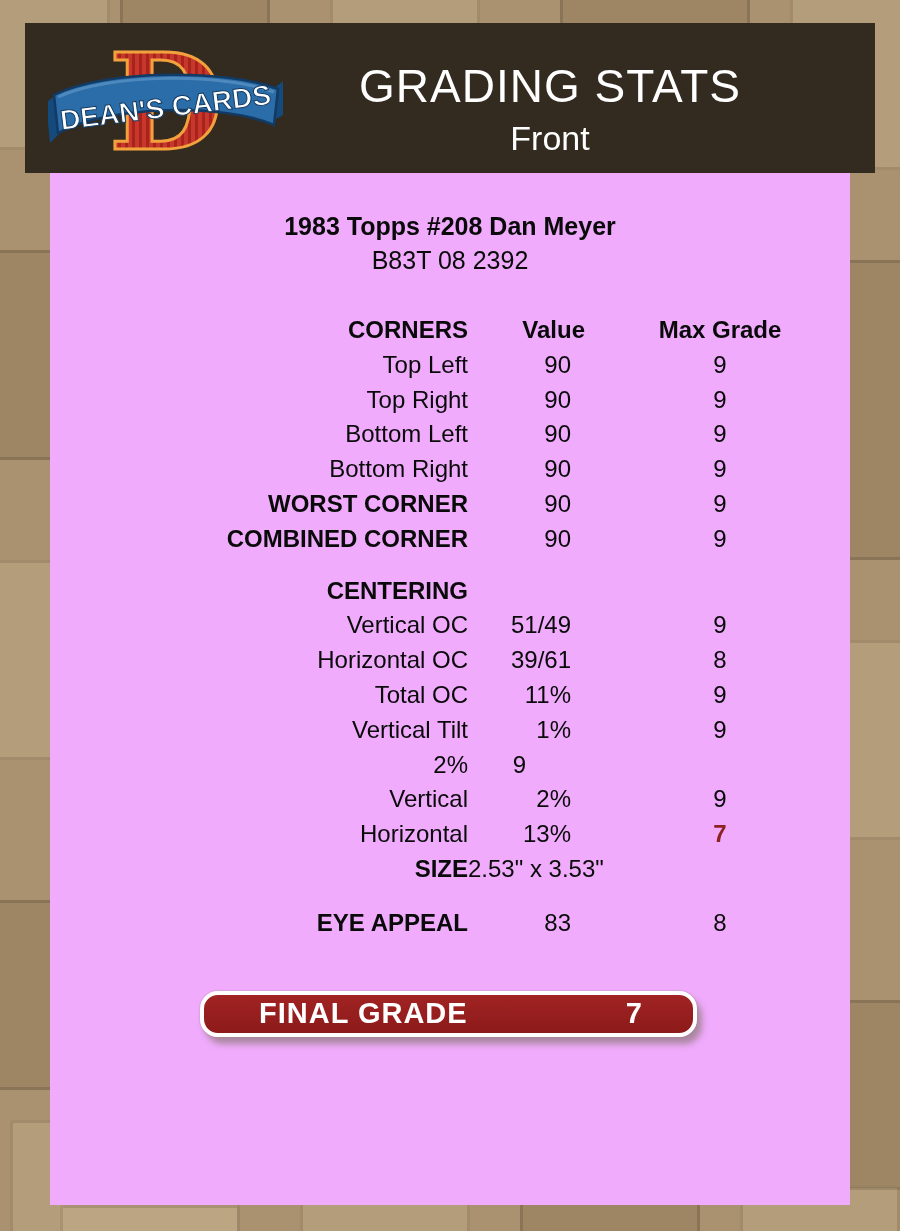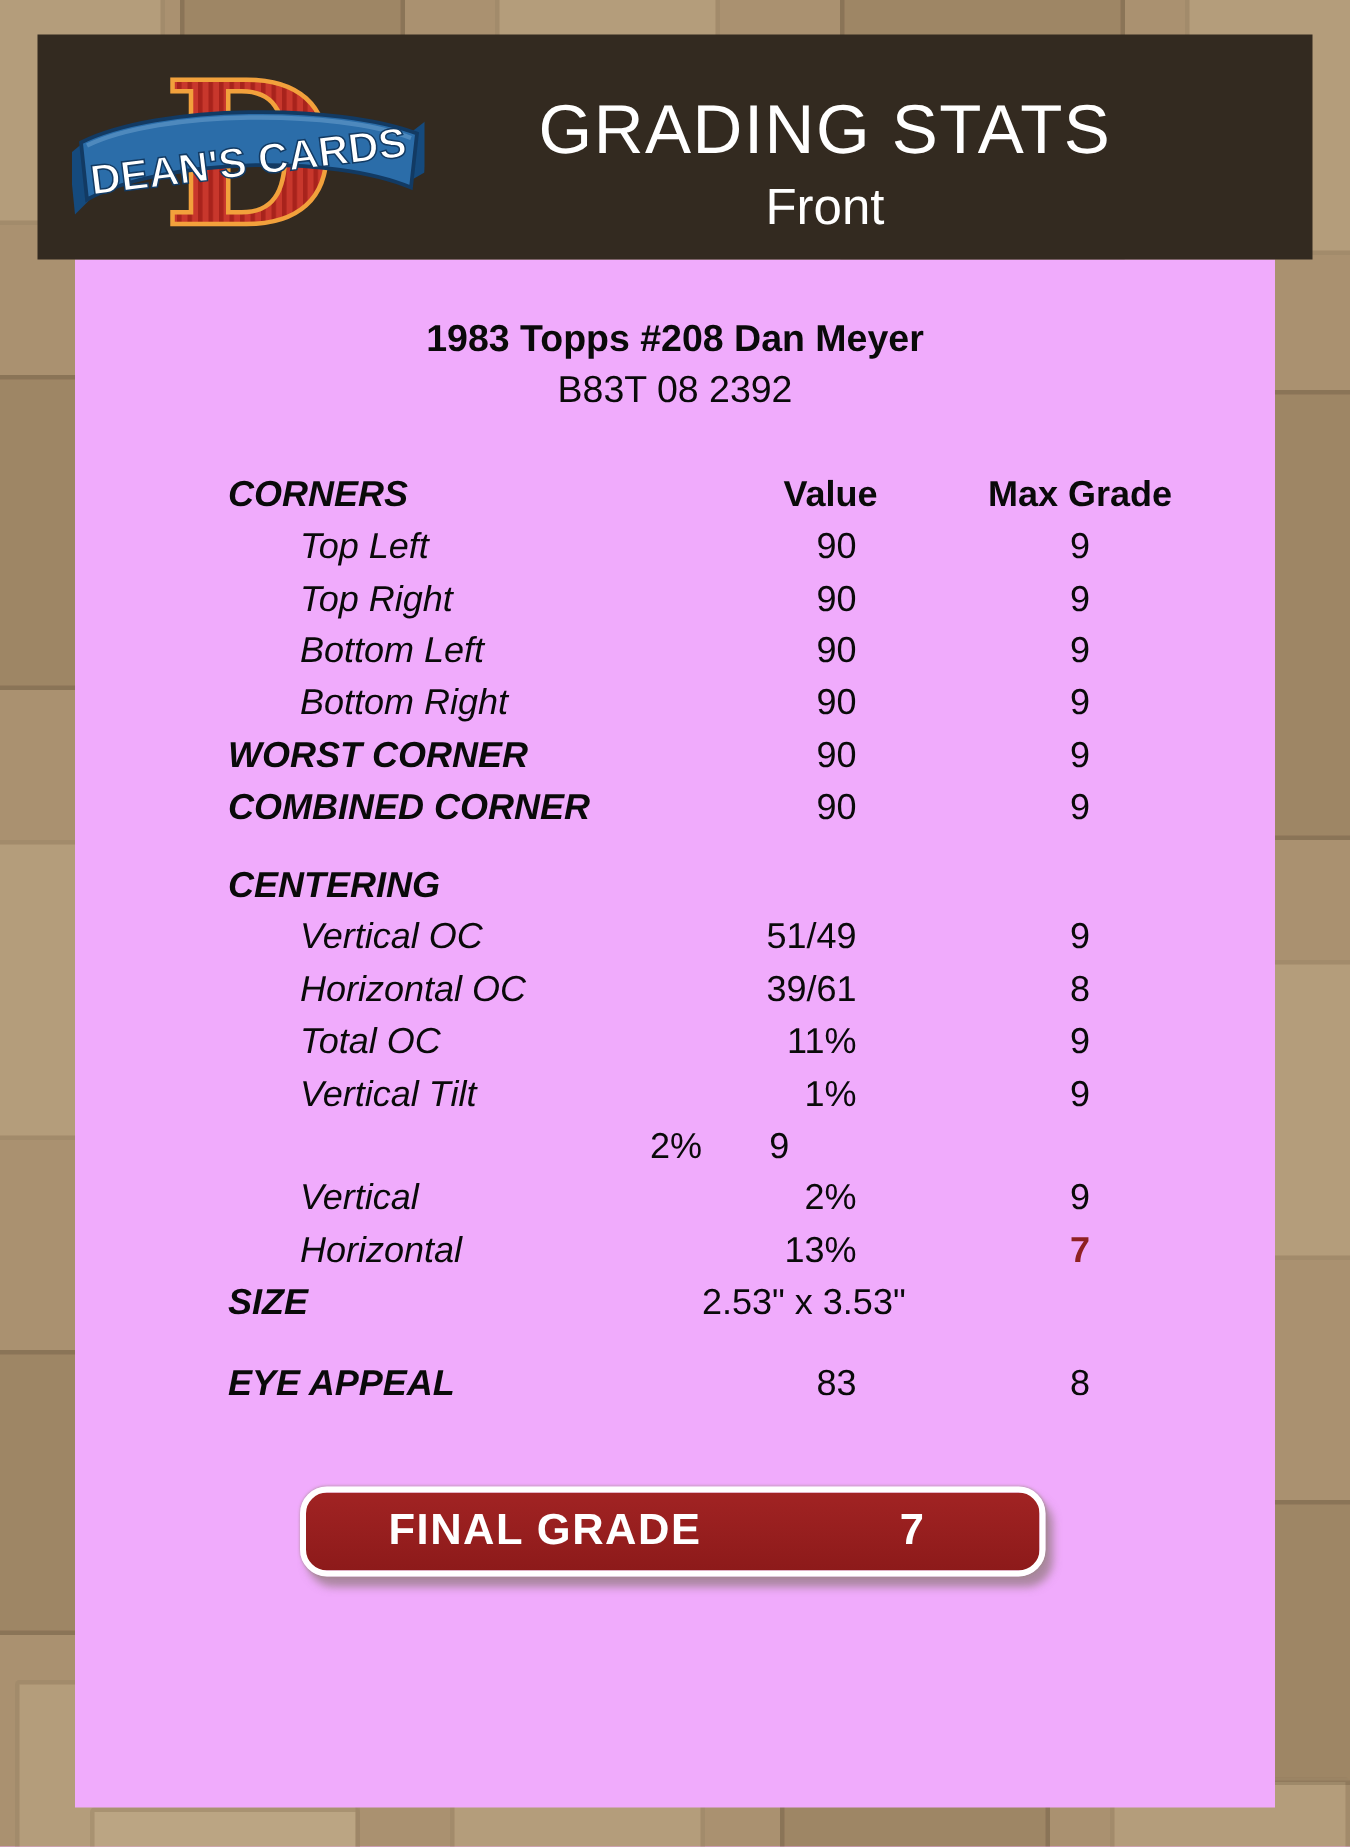--- a/index.html
+++ b/index.html
@@ -58,40 +58,40 @@
     position:absolute; z-index:1;
     left:50px; top:173px; width:800px; height:1032px;
     background:#f0abfc;
   }
   .card-title { margin-top:36px; text-align:center; font-size:25px; font-weight:bold; line-height:34px; }
   .card-id    { text-align:center; font-size:25px; line-height:34px; }
 
   
   .stats { margin-top:36px; margin-left:100px; width:719px; font-size:24px; }
   .trow  { display:grid; grid-template-columns:318px 103px 298px; height:34.8px; line-height:34.8px; }
-  .lbl   { padding-left:2px; text-align:left; white-space:nowrap;font-style:italic; }
+  .lbl   { padding-left:2px; text-align:right; white-space:nowrap; }
   .lbl.ind { padding-left:50px; }
   .val   { text-align:right; white-space:nowrap; }
   .max   { text-align:center; white-space:nowrap; }
   .b     { font-weight:bold; }
   .colhdr-val { font-weight:bold; margin-right:-14px; display:inline-block; }
   .red   { color:#8e2121; font-weight:bold; }
   .gap-sm { height:17px; }
   .gap-md { height:19px; }
 
   
   .final-btn {
     margin:50px 0 0 150px;
-    width:497px; height:60px;
+    width:497px; height:46px;
     background:linear-gradient(#a12323,#8d1a1a);
     border:4px solid #ffffff;
     border-radius:18px;
     box-shadow:0 0 2px rgba(150,140,120,.7), 5px 7px 6px rgba(115,105,85,.55);
     display:flex; align-items:center; justify-content:space-between;
-    padding-left:55px; padding-right:76px;
+    padding-left:55px; padding-right:50px;
     color:#ffffff; font-weight:bold; font-size:29px; letter-spacing:1px;
     cursor:pointer;
   }
 </style>
 </head>
 <body>
 
 <div class="collage">
   <div class="c1"></div>
     <div class="c2 dark"></div>

